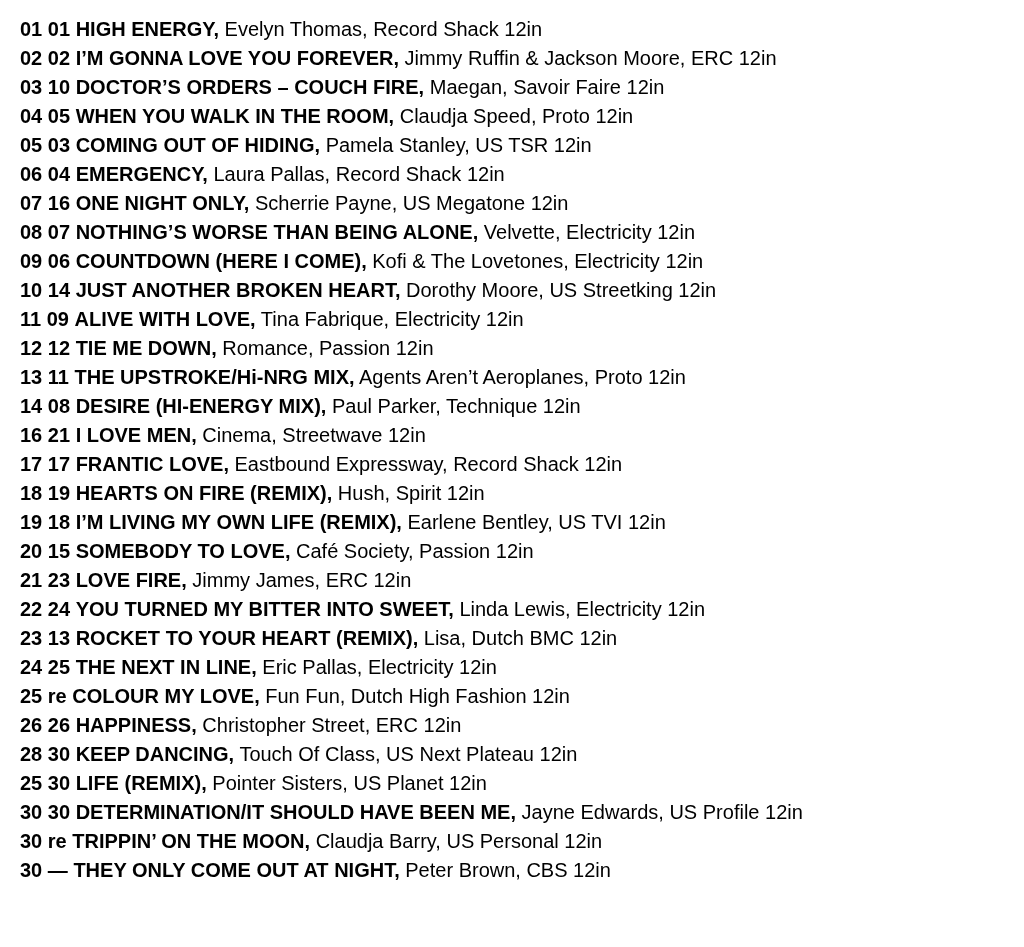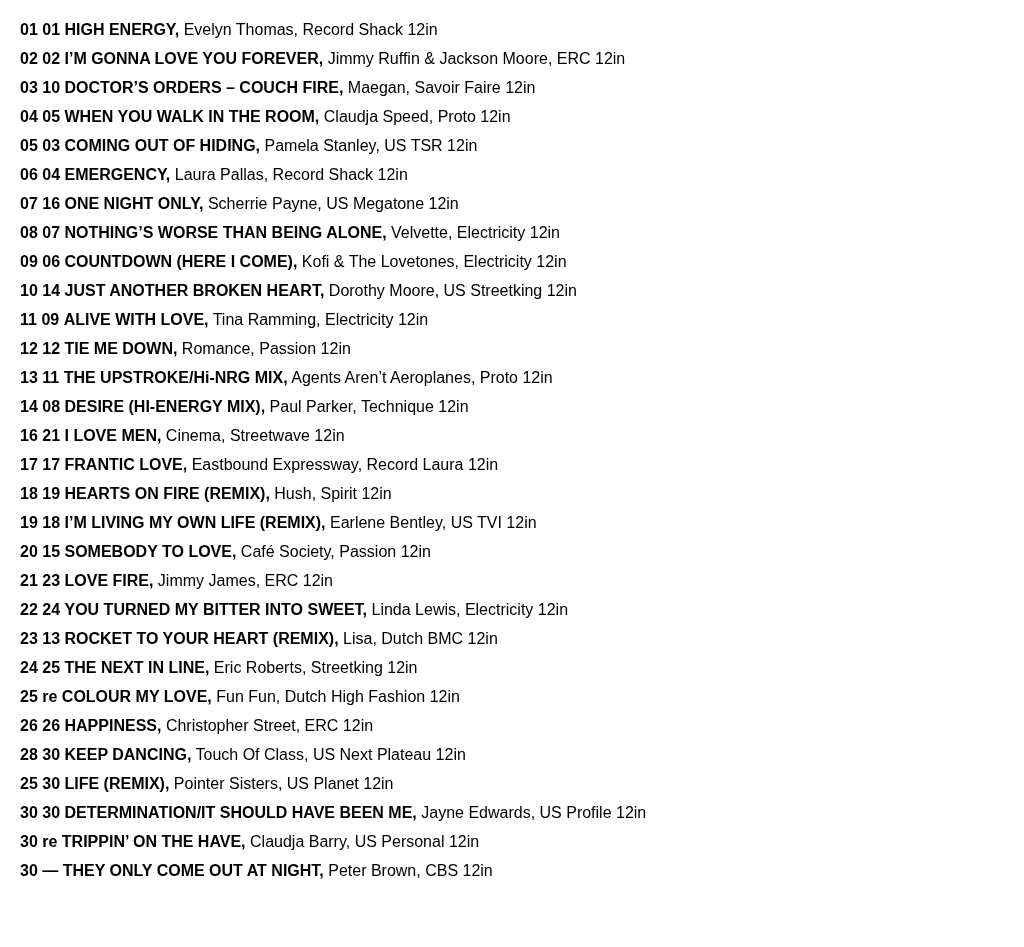--- a/index.html
+++ b/index.html
@@ -6,53 +6,53 @@
   body {
     width: 1024px;
     height: 947px;
     background: #ffffff;
     color: #000000;
     overflow: hidden;
     font-family: "Liberation Sans", sans-serif;
   }
   .chart-list {
     padding: 15px 10px 0 20px;
-    font-size: 16px;
+    font-size: 20px;
     line-height: 29px;
   }
   .row { white-space: nowrap; }
   .b { font-weight: bold; }
 </style>
 </head>
 <body>
 
 <div class="chart-list">
     <div class="row"><span class="b">01</span> <span class="b">01</span> <span class="b">HIGH ENERGY,</span> <span>Evelyn Thomas, Record Shack 12in</span></div>
     <div class="row"><span class="b">02</span> <span class="b">02</span> <span class="b">I’M GONNA LOVE YOU FOREVER,</span> <span>Jimmy Ruffin &amp; Jackson Moore, ERC 12in</span></div>
     <div class="row"><span class="b">03</span> <span class="b">10</span> <span class="b">DOCTOR’S ORDERS – COUCH FIRE,</span> <span>Maegan, Savoir Faire 12in</span></div>
     <div class="row"><span class="b">04</span> <span class="b">05</span> <span class="b">WHEN YOU WALK IN THE ROOM,</span> <span>Claudja Speed, Proto 12in</span></div>
     <div class="row"><span class="b">05</span> <span class="b">03</span> <span class="b">COMING OUT OF HIDING,</span> <span>Pamela Stanley, US TSR 12in</span></div>
     <div class="row"><span class="b">06</span> <span class="b">04</span> <span class="b">EMERGENCY,</span> <span>Laura Pallas, Record Shack 12in</span></div>
     <div class="row"><span class="b">07</span> <span class="b">16</span> <span class="b">ONE NIGHT ONLY,</span> <span>Scherrie Payne, US Megatone 12in</span></div>
     <div class="row"><span class="b">08</span> <span class="b">07</span> <span class="b">NOTHING’S WORSE THAN BEING ALONE,</span> <span>Velvette, Electricity 12in</span></div>
     <div class="row"><span class="b">09</span> <span class="b">06</span> <span class="b">COUNTDOWN (HERE I COME),</span> <span>Kofi &amp; The Lovetones, Electricity 12in</span></div>
     <div class="row"><span class="b">10</span> <span class="b">14</span> <span class="b">JUST ANOTHER BROKEN HEART,</span> <span>Dorothy Moore, US Streetking 12in</span></div>
-    <div class="row"><span class="b">11</span> <span class="b">09</span> <span class="b">ALIVE WITH LOVE,</span> <span>Tina Ramming, Electricity 12in</span></div>
+    <div class="row"><span class="b">11</span> <span class="b">09</span> <span class="b">ALIVE WITH LOVE,</span> <span>Tina Fabrique, Electricity 12in</span></div>
     <div class="row"><span class="b">12</span> <span class="b">12</span> <span class="b">TIE ME DOWN,</span> <span>Romance, Passion 12in</span></div>
     <div class="row"><span class="b">13</span> <span class="b">11</span> <span class="b">THE UPSTROKE/Hi-NRG MIX,</span> <span>Agents Aren’t Aeroplanes, Proto 12in</span></div>
     <div class="row"><span class="b">14</span> <span class="b">08</span> <span class="b">DESIRE (HI-ENERGY MIX),</span> <span>Paul Parker, Technique 12in</span></div>
     <div class="row"><span class="b">16</span> <span class="b">21</span> <span class="b">I LOVE MEN,</span> <span>Cinema, Streetwave 12in</span></div>
-    <div class="row"><span class="b">17</span> <span class="b">17</span> <span class="b">FRANTIC LOVE,</span> <span>Eastbound Expressway, Record Laura 12in</span></div>
+    <div class="row"><span class="b">17</span> <span class="b">17</span> <span class="b">FRANTIC LOVE,</span> <span>Eastbound Expressway, Record Shack 12in</span></div>
     <div class="row"><span class="b">18</span> <span class="b">19</span> <span class="b">HEARTS ON FIRE (REMIX),</span> <span>Hush, Spirit 12in</span></div>
     <div class="row"><span class="b">19</span> <span class="b">18</span> <span class="b">I’M LIVING MY OWN LIFE (REMIX),</span> <span>Earlene Bentley, US TVI 12in</span></div>
     <div class="row"><span class="b">20</span> <span class="b">15</span> <span class="b">SOMEBODY TO LOVE,</span> <span>Café Society, Passion 12in</span></div>
     <div class="row"><span class="b">21</span> <span class="b">23</span> <span class="b">LOVE FIRE,</span> <span>Jimmy James, ERC 12in</span></div>
     <div class="row"><span class="b">22</span> <span class="b">24</span> <span class="b">YOU TURNED MY BITTER INTO SWEET,</span> <span>Linda Lewis, Electricity 12in</span></div>
     <div class="row"><span class="b">23</span> <span class="b">13</span> <span class="b">ROCKET TO YOUR HEART (REMIX),</span> <span>Lisa, Dutch BMC 12in</span></div>
-    <div class="row"><span class="b">24</span> <span class="b">25</span> <span class="b">THE NEXT IN LINE,</span> <span>Eric Roberts, Streetking 12in</span></div>
+    <div class="row"><span class="b">24</span> <span class="b">25</span> <span class="b">THE NEXT IN LINE,</span> <span>Eric Pallas, Electricity 12in</span></div>
     <div class="row"><span class="b">25</span> <span class="b">re</span> <span class="b">COLOUR MY LOVE,</span> <span>Fun Fun, Dutch High Fashion 12in</span></div>
     <div class="row"><span class="b">26</span> <span class="b">26</span> <span class="b">HAPPINESS,</span> <span>Christopher Street, ERC 12in</span></div>
     <div class="row"><span class="b">28</span> <span class="b">30</span> <span class="b">KEEP DANCING,</span> <span>Touch Of Class, US Next Plateau 12in</span></div>
     <div class="row"><span class="b">25</span> <span class="b">30</span> <span class="b">LIFE (REMIX),</span> <span>Pointer Sisters, US Planet 12in</span></div>
     <div class="row"><span class="b">30</span> <span class="b">30</span> <span class="b">DETERMINATION/IT SHOULD HAVE BEEN ME,</span> <span>Jayne Edwards, US Profile 12in</span></div>
-    <div class="row"><span class="b">30</span> <span class="b">re</span> <span class="b">TRIPPIN’ ON THE HAVE,</span> <span>Claudja Barry, US Personal 12in</span></div>
+    <div class="row"><span class="b">30</span> <span class="b">re</span> <span class="b">TRIPPIN’ ON THE MOON,</span> <span>Claudja Barry, US Personal 12in</span></div>
     <div class="row"><span class="b">30</span> <span class="b">—</span> <span class="b">THEY ONLY COME OUT AT NIGHT,</span> <span>Peter Brown, CBS 12in</span></div>
   </div>
 
 </body></html>

